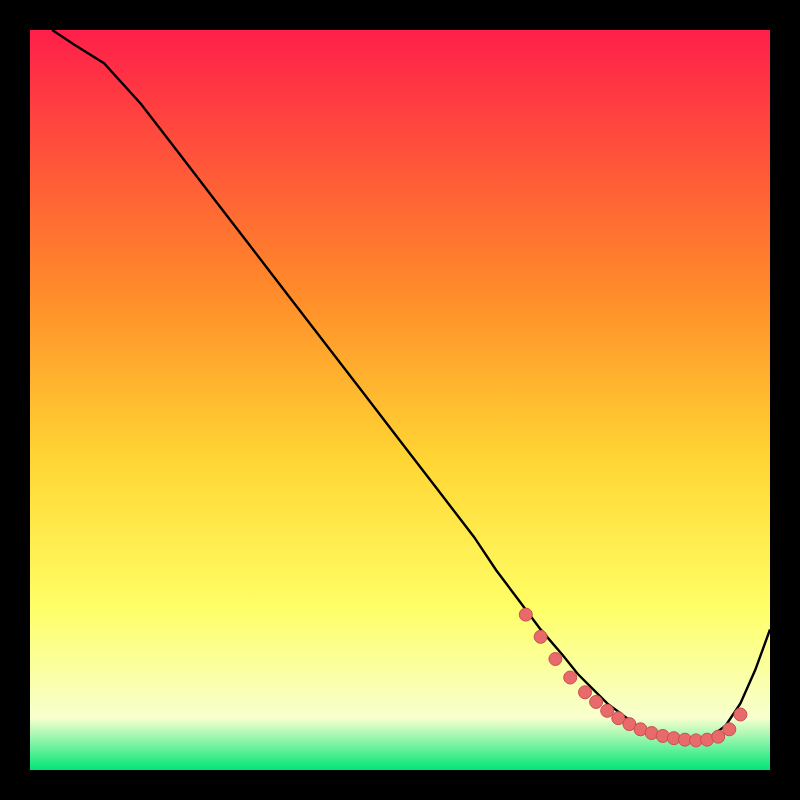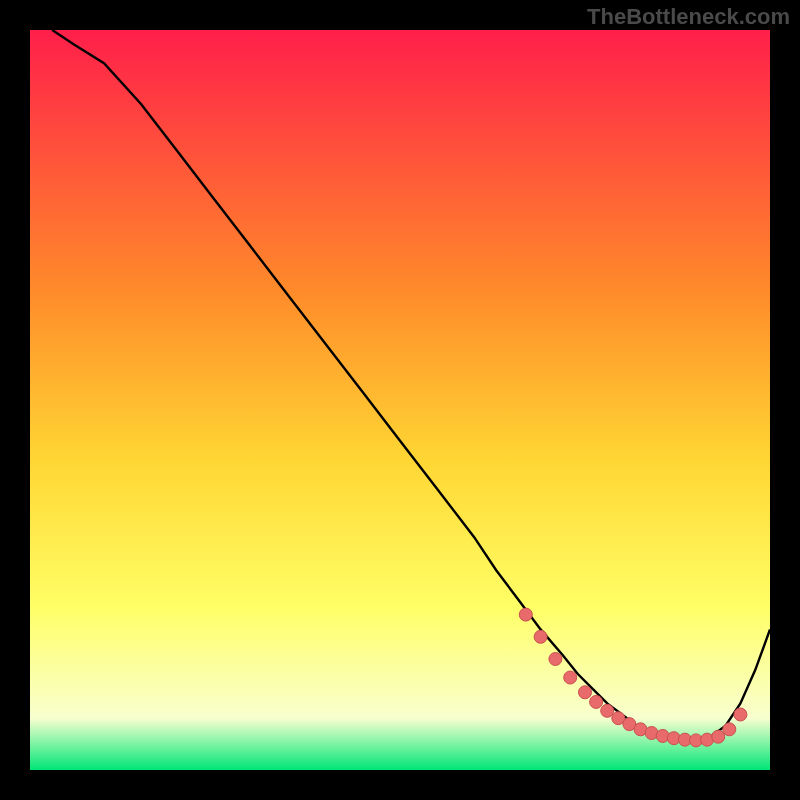--- a/index.html
+++ b/index.html
@@ -33,21 +33,20 @@
     top: 30px;
     width: 740px;
     height: 740px;
   }
   svg { display:block; }
 </style>
 </head>
 <body>
 
 <div class="frame">
-  <div class="watermark">TheBottleneck.com</div>
 
   <div class="plot">
     <svg id="plot-svg" viewBox="0 0 740 740" width="740" height="740">
       <defs>
         <linearGradient id="bg-grad" x1="0" y1="0" x2="0" y2="1">
           <stop id="g0" offset="0%" stop-color="#ff1f4a"></stop>
           <stop id="g1" offset="35%" stop-color="#ff8a2a"></stop>
           <stop id="g2" offset="58%" stop-color="#ffd633"></stop>
           <stop id="g3" offset="78%" stop-color="#ffff66"></stop>
           <stop id="g4" offset="93%" stop-color="#f8ffcf"></stop>

